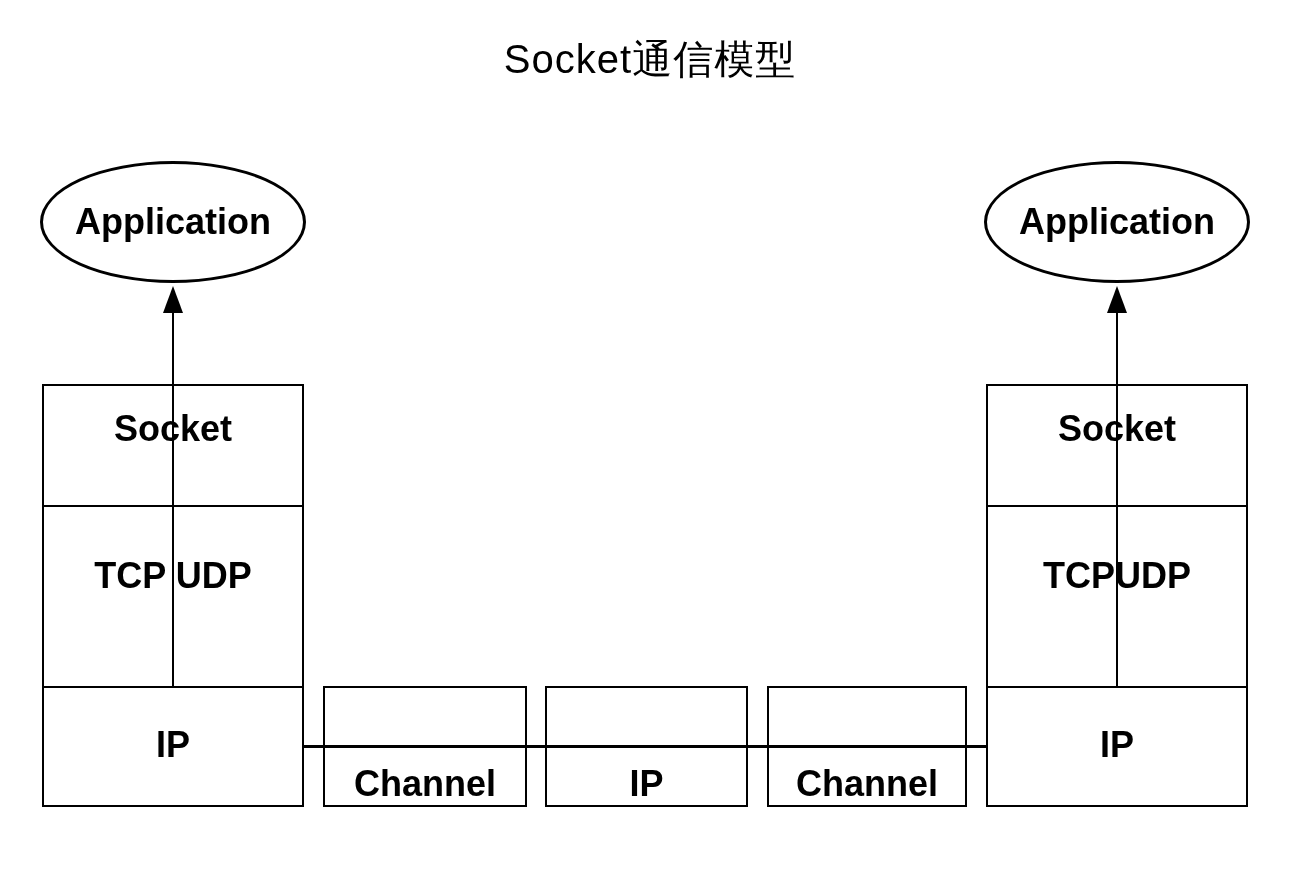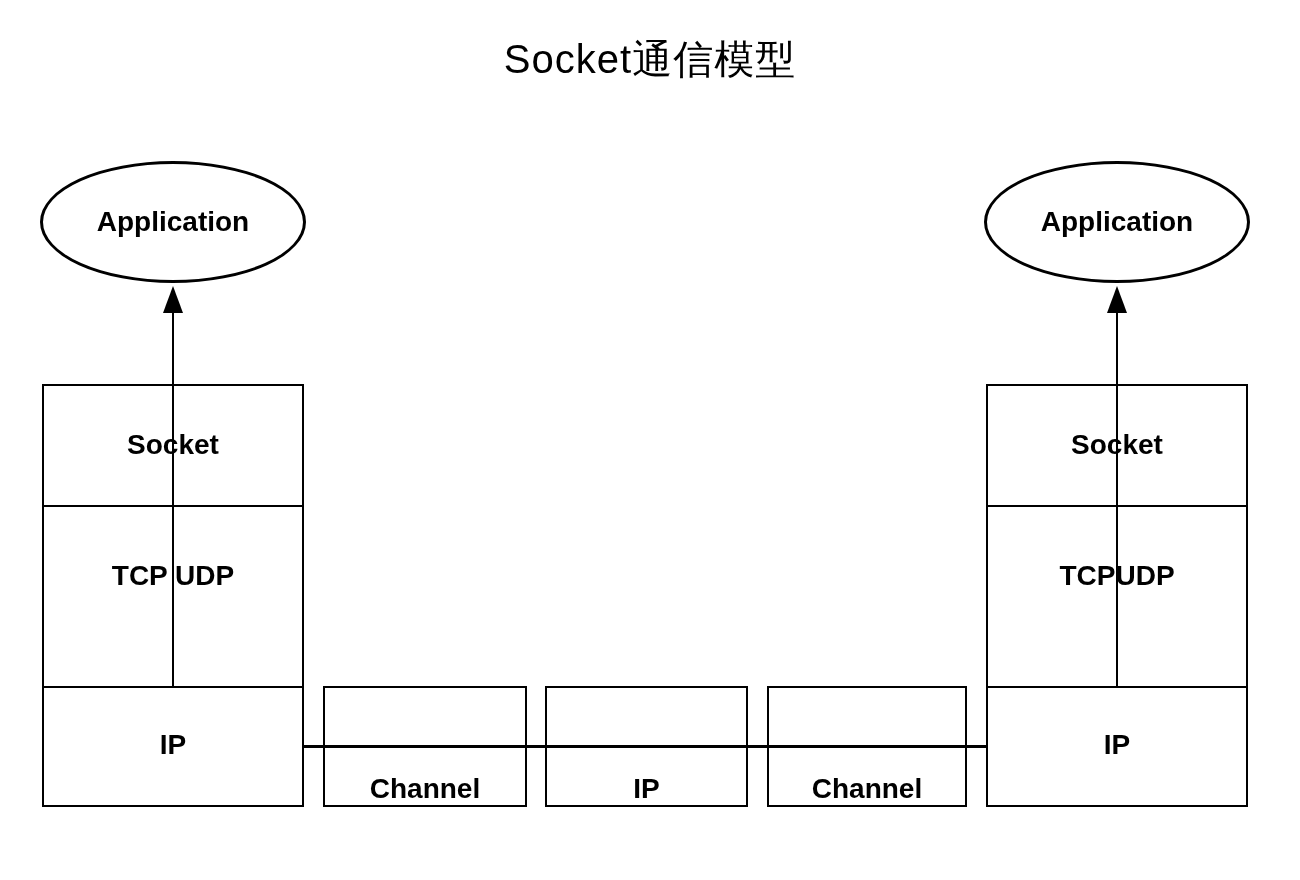--- a/index.html
+++ b/index.html
@@ -33,42 +33,42 @@
     border: 3px solid #000;
     border-radius: 50%;
     display: flex;
     align-items: center;
     justify-content: center;
     background: transparent;
     box-sizing: border-box;
     z-index: 3;
   }
   .node-label {
-    font-size: 28px;
+    font-size: 36px;
     font-weight: 700;
   }
   .stack {
     position: absolute;
     top: 384px;
     width: 262px;
     height: 423px;
     border: 2.5px solid #000;
     box-sizing: border-box;
     background: transparent;
     z-index: 2;
   }
   .stack .row {
     position: absolute;
     left: 0;
     right: 0;
     display: flex;
     align-items: center;
     justify-content: center;
   }
-  .stack .row-socket   { top: 0;     height: 86px; margin-top: 16px; }
+  .stack .row-socket   { top: 0;     height: 86px; }
   .stack .row-transport{ top: 119px; height: 141px; }
   .stack .row-network  { top: 300px; height: 118px; }
   .stack .divider {
     position: absolute;
     left: 0;
     right: 0;
     height: 2.5px;
     background: #000;
   }
   .stack .divider-1 { top: 118.5px; }

